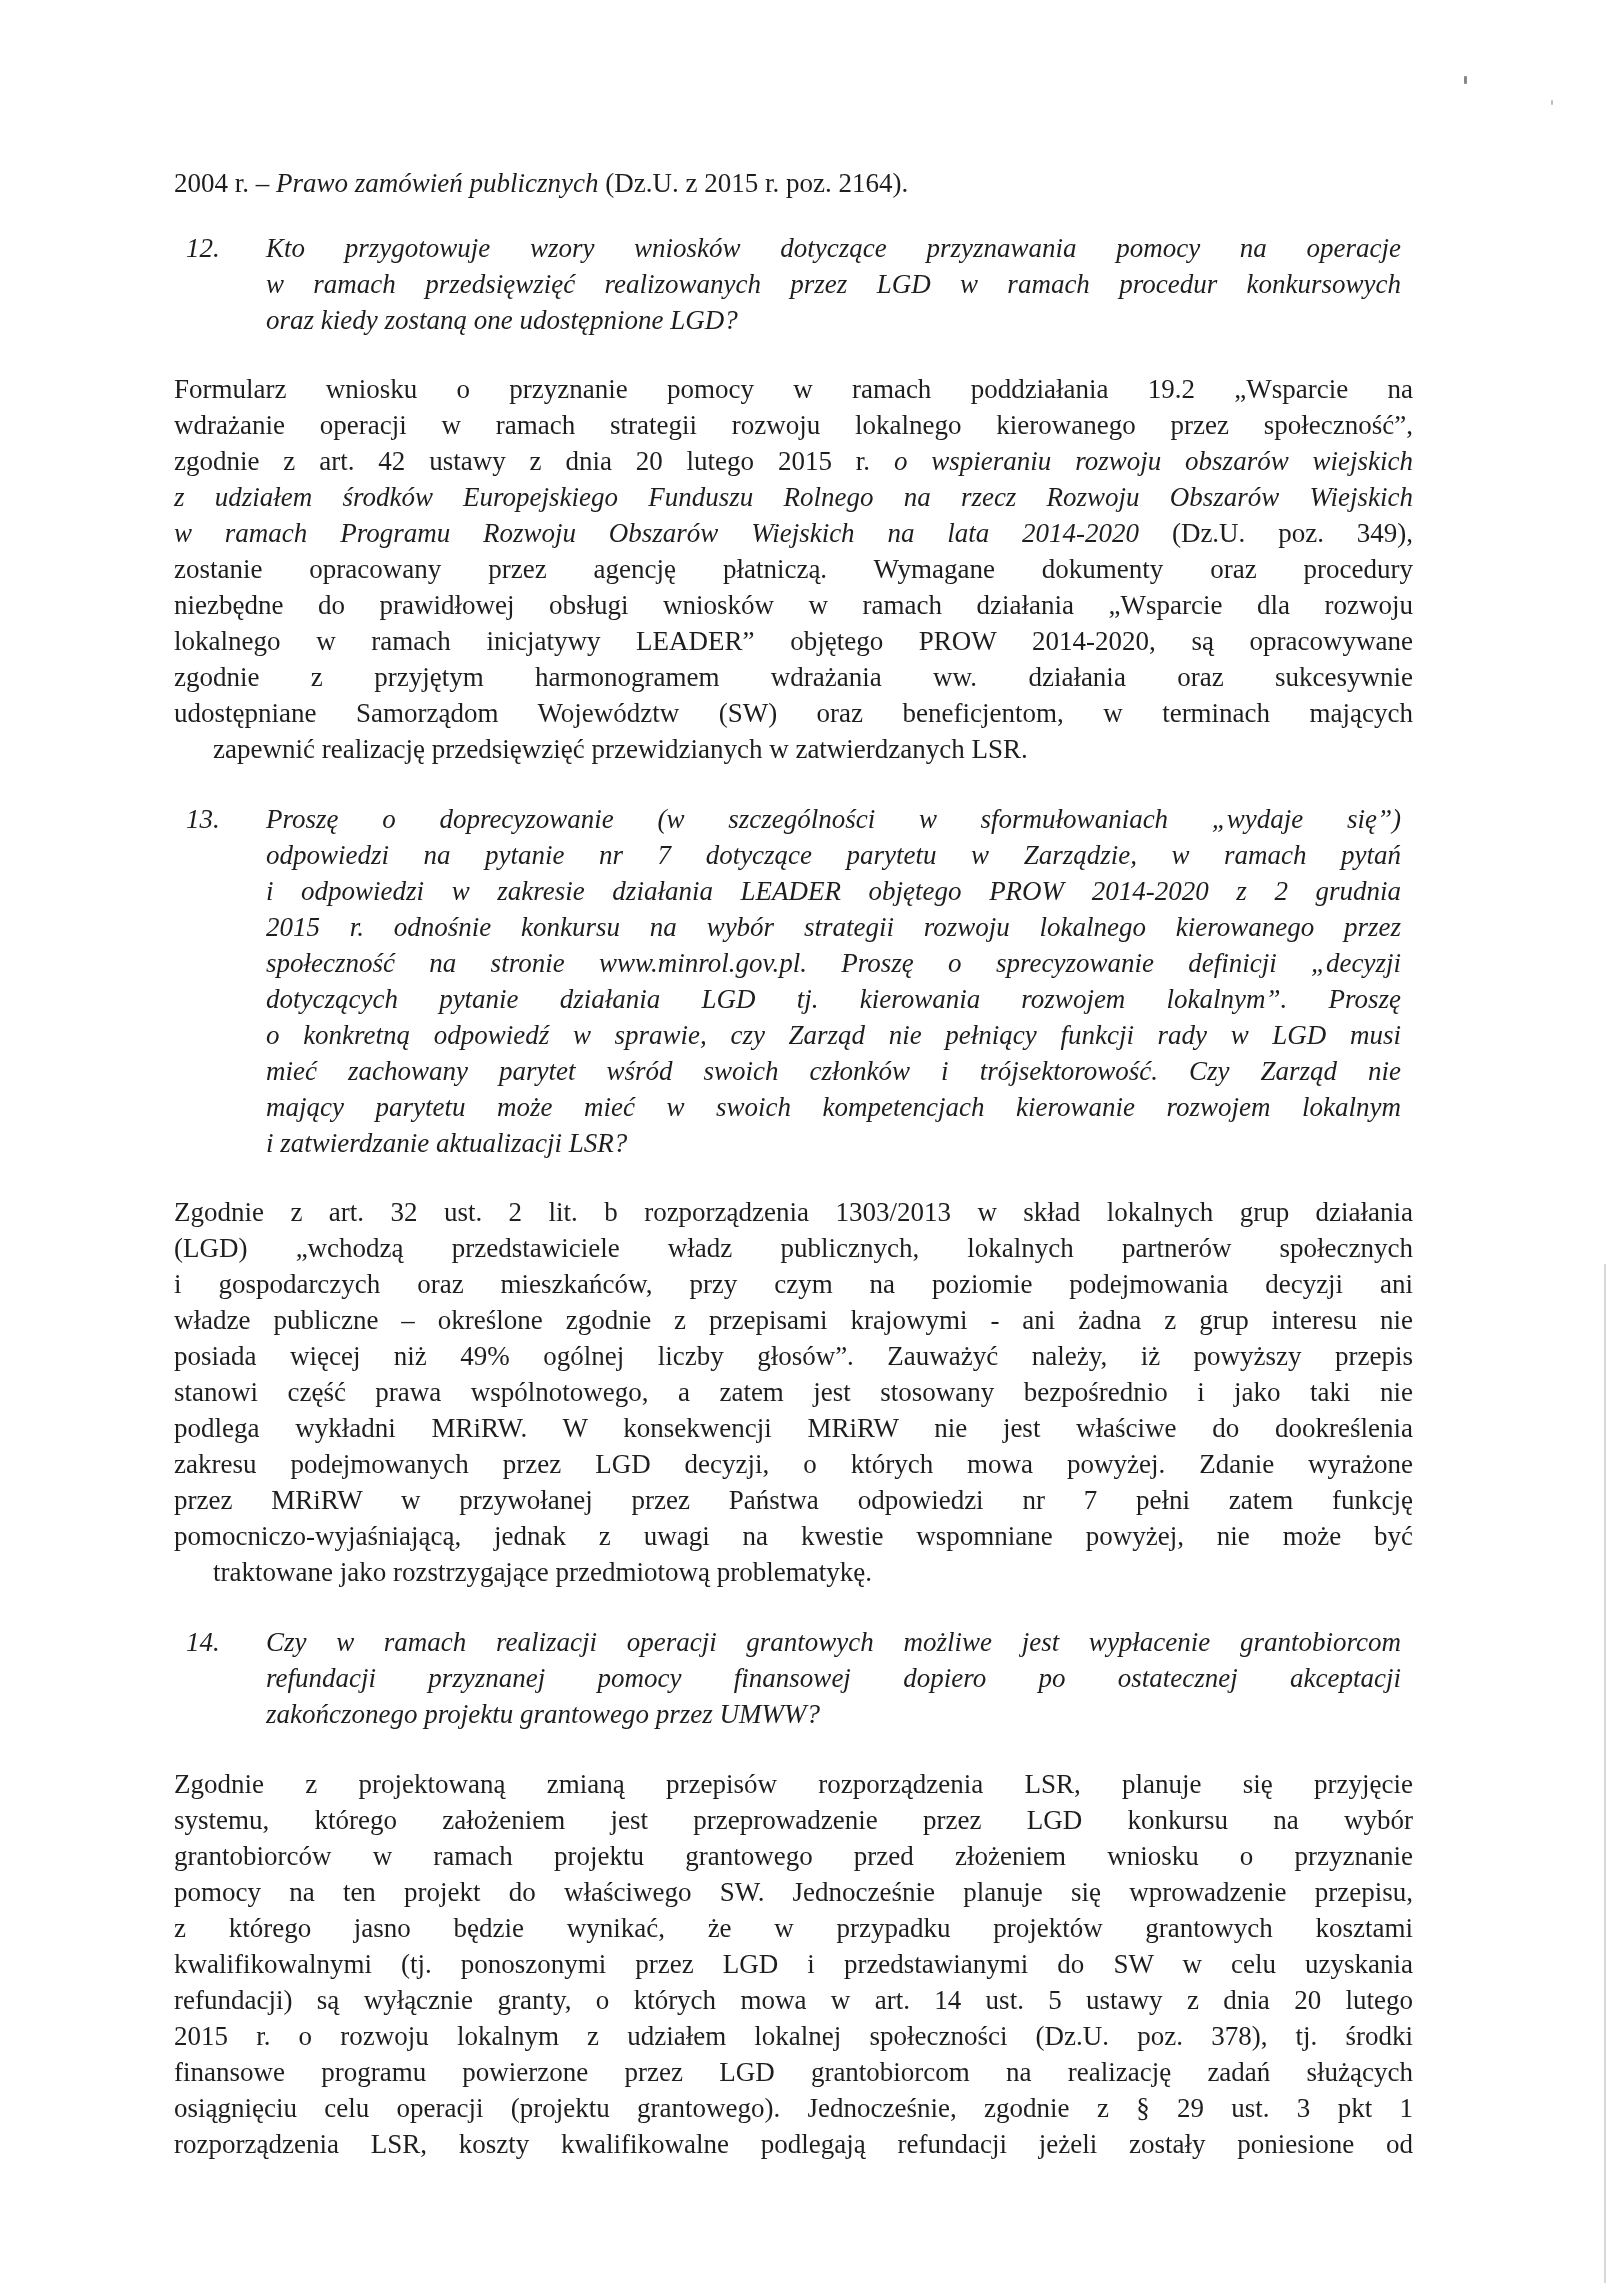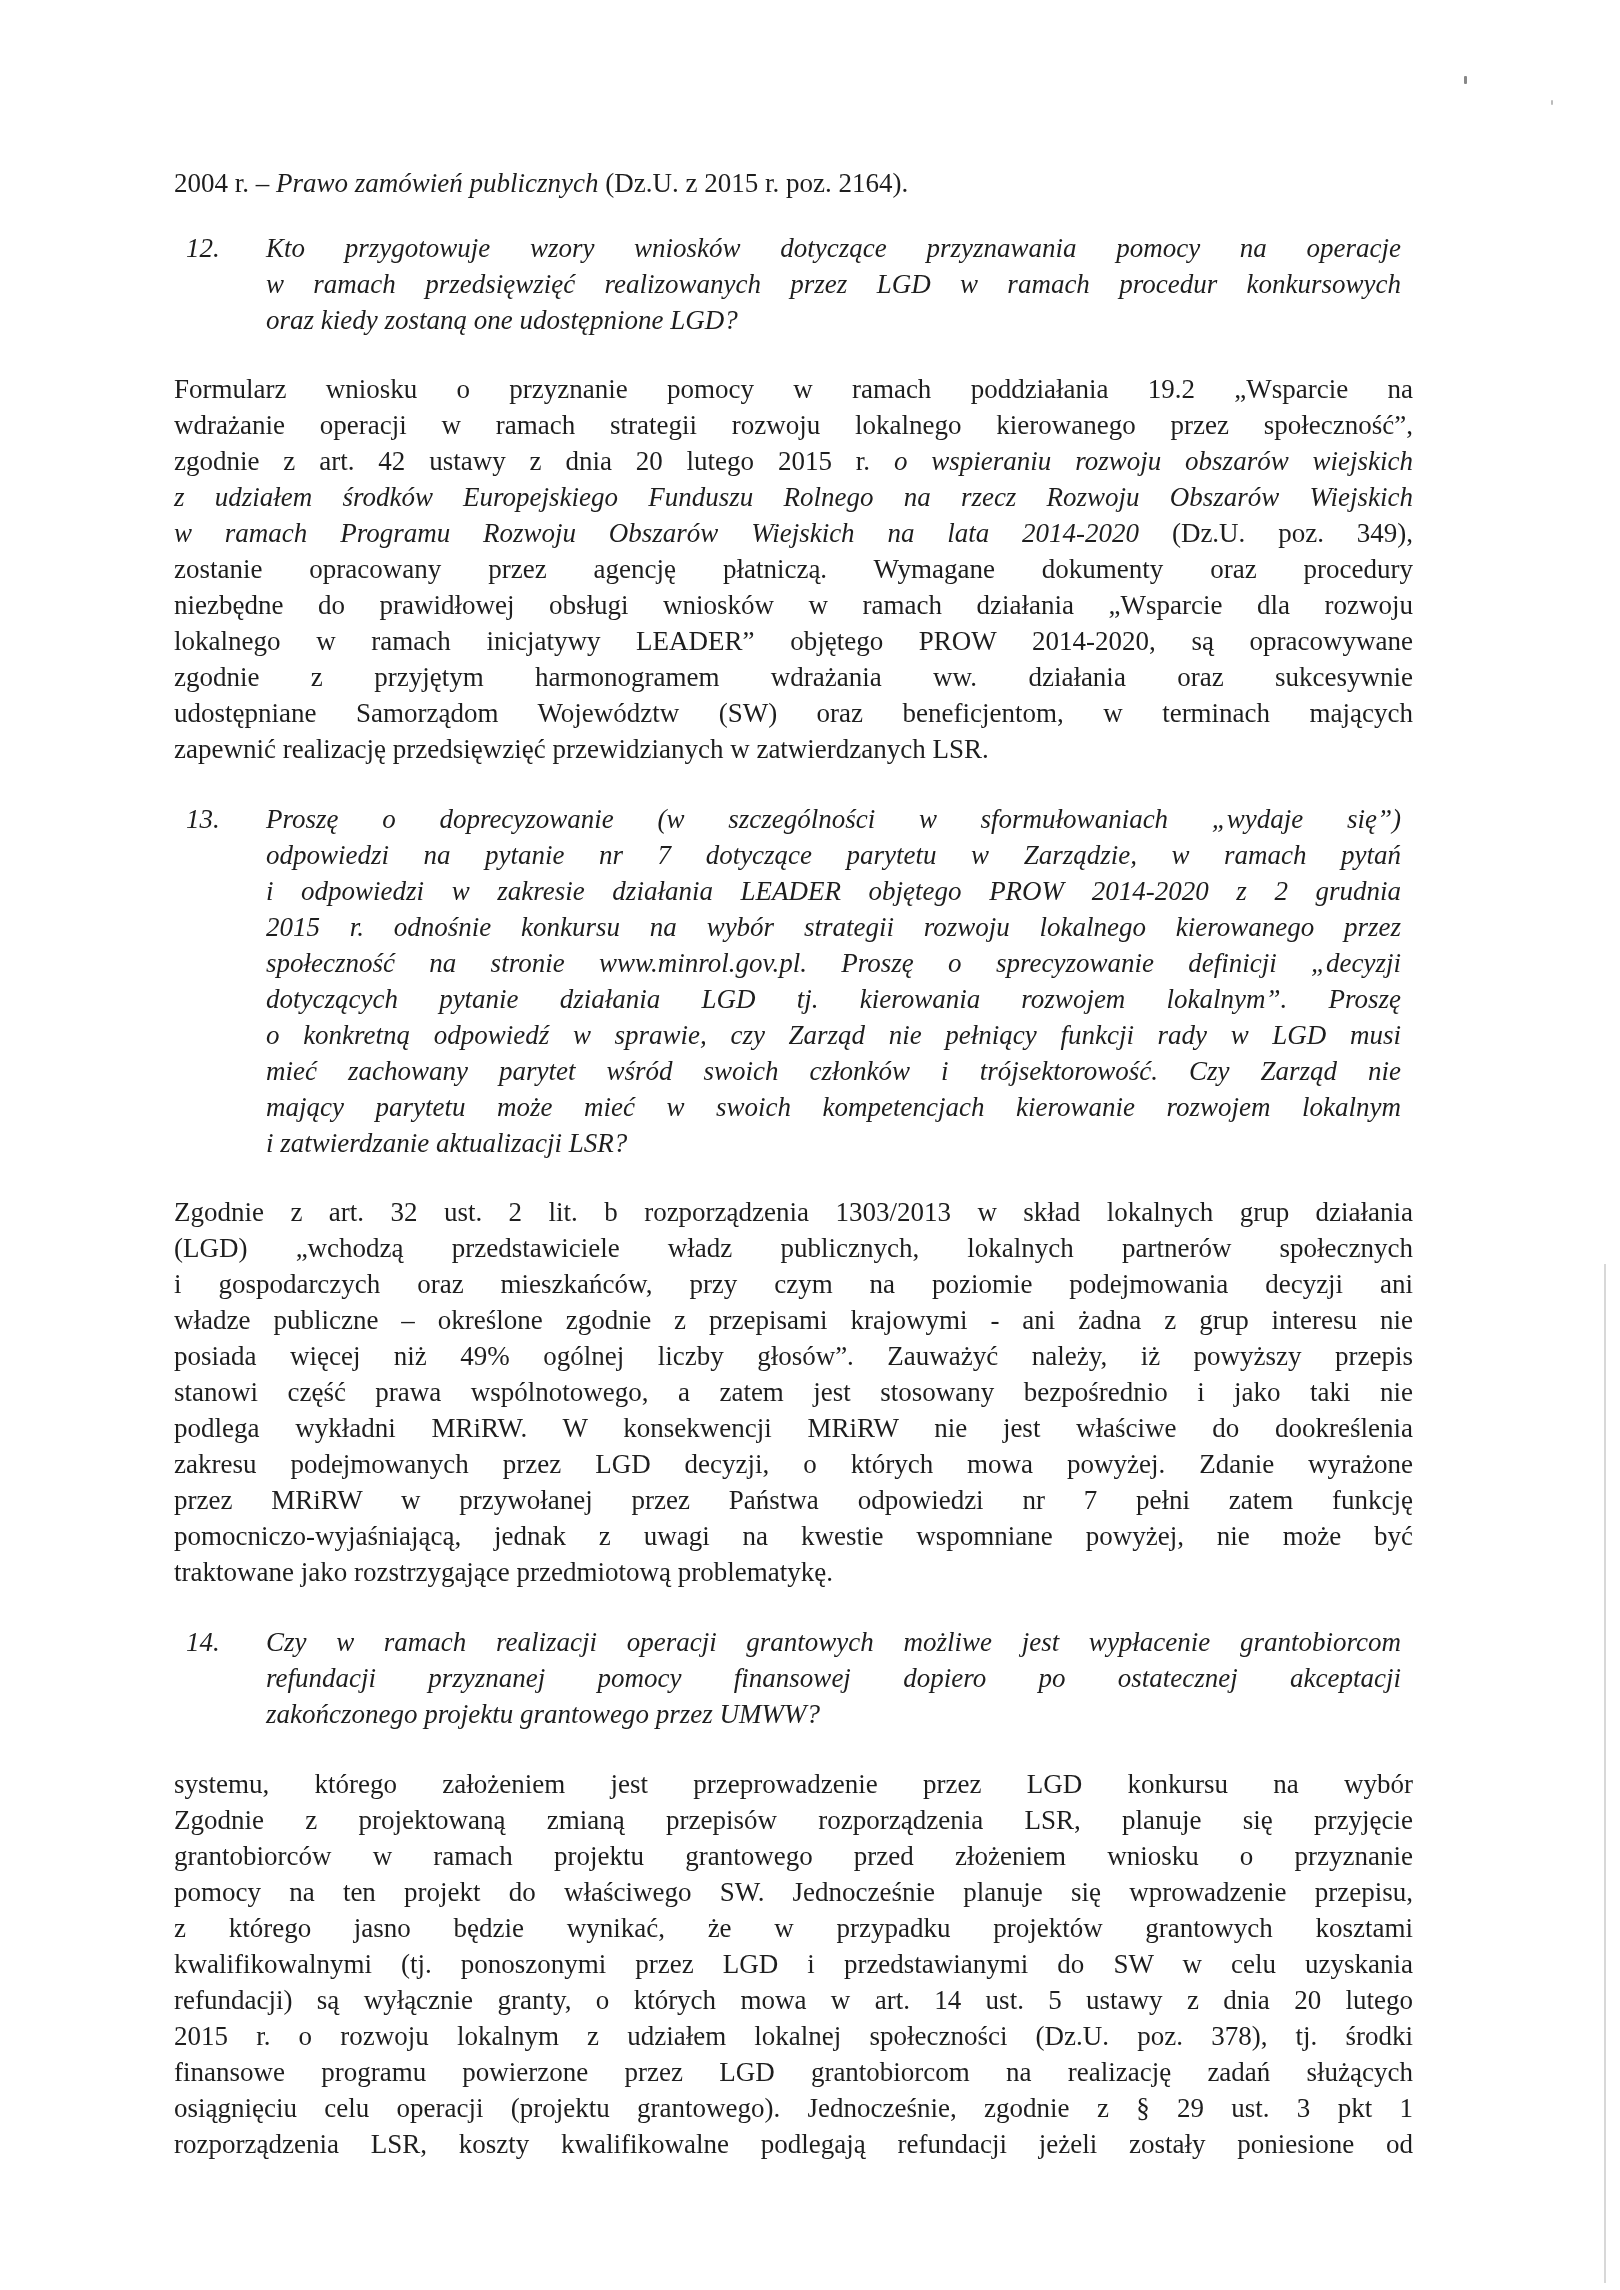--- a/index.html
+++ b/index.html
@@ -5,21 +5,21 @@
   html, body { margin: 0; padding: 0; background: #ffffff; }
   body { width: 1620px; height: 2291px; position: relative; overflow: hidden; }
   .page {
     position: absolute; left: 174px; top: 165px; width: 1239px;
     font-family: "Liberation Serif", "DejaVu Serif", serif;
     color: #1e1e1e; font-size: 27px; line-height: 36px;
   }
   .line { white-space: nowrap; }
   .para { text-align: justify; text-align-last: left; margin: 0; }
   .para.justify-lines .line { text-align: justify; text-align-last: justify; white-space: normal; }
-  .para.justify-lines .line.last { text-align-last: left; }
+  .para.justify-lines .line.last { text-align-last: left; margin-left: 39px; }
   .q { position: relative; padding-left: 80px; margin: 12px; font-style: italic; }
   .q .num { position: absolute; left: 0; top: 0; font-style: italic; }
   .q .line { text-align: justify; text-align-last: justify; white-space: normal; }
   .q .line.last { text-align-last: left; }
   .gap-s { height: 16.7px; }
   .gap-m { height: 21.6px; }
   i { font-style: italic; }
   .u { }
   .specks { position: absolute; background: #888; border-radius: 1px; }
   .scan-edge { position: absolute; left: 1604px; top: 1264px; width: 2px; height: 1019px; background: #d8d8d8; }
@@ -95,22 +95,22 @@
   <div class="q">
     <span class="num">14.</span>
     <div class="line">Czy w ramach realizacji operacji grantowych możliwe jest wypłacenie grantobiorcom</div>
     <div class="line">refundacji przyznanej pomocy finansowej dopiero po ostatecznej akceptacji</div>
     <div class="line last">zakończonego projektu grantowego przez UMWW?</div>
   </div>
 
   <div class="gap-m"></div>
 
   <div class="para justify-lines">
+    <div class="line">Zgodnie z projektowaną zmianą przepisów rozporządzenia LSR, planuje się przyjęcie</div>
     <div class="line">systemu, którego założeniem jest przeprowadzenie przez LGD konkursu na wybór</div>
-    <div class="line">Zgodnie z projektowaną zmianą przepisów rozporządzenia LSR, planuje się przyjęcie</div>
     <div class="line">grantobiorców w ramach projektu grantowego przed złożeniem wniosku o przyznanie</div>
     <div class="line">pomocy na ten projekt do właściwego SW. Jednocześnie planuje się wprowadzenie przepisu,</div>
     <div class="line">z którego jasno będzie wynikać, że w przypadku projektów grantowych kosztami</div>
     <div class="line">kwalifikowalnymi (tj. ponoszonymi przez LGD i przedstawianymi do SW w celu uzyskania</div>
     <div class="line">refundacji) są wyłącznie granty, o których mowa w art. 14 ust. 5 ustawy z dnia 20 lutego</div>
     <div class="line">2015 r. o rozwoju lokalnym z udziałem lokalnej społeczności (Dz.U. poz. 378), tj. środki</div>
     <div class="line">finansowe programu powierzone przez LGD grantobiorcom na realizację zadań służących</div>
     <div class="line">osiągnięciu celu operacji (projektu grantowego). Jednocześnie, zgodnie z § 29 ust. 3 pkt 1</div>
     <div class="line">rozporządzenia LSR, koszty kwalifikowalne podlegają refundacji jeżeli zostały poniesione od</div>
   </div>

